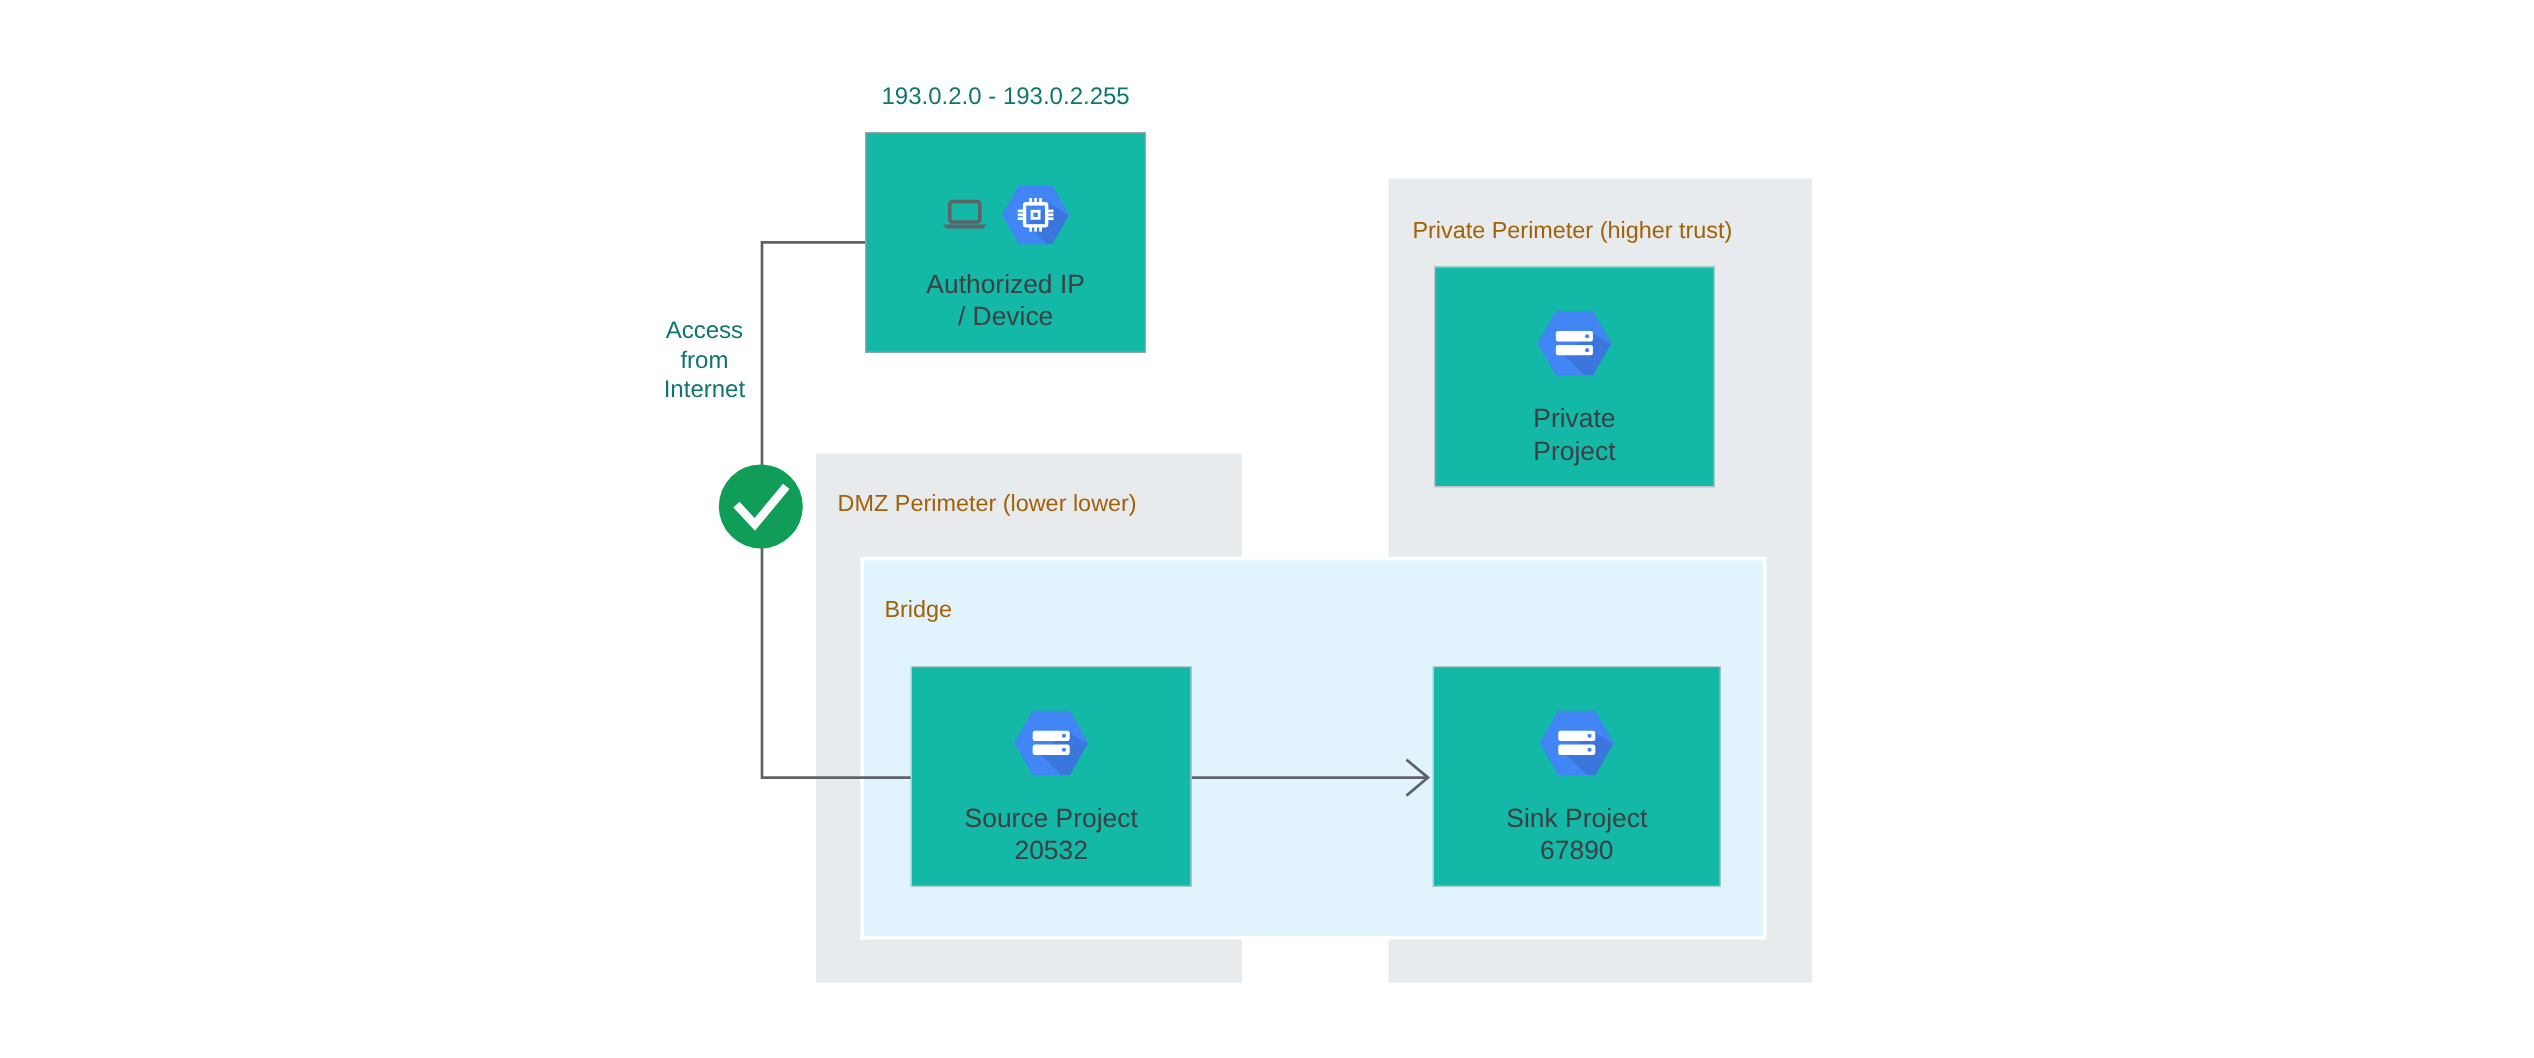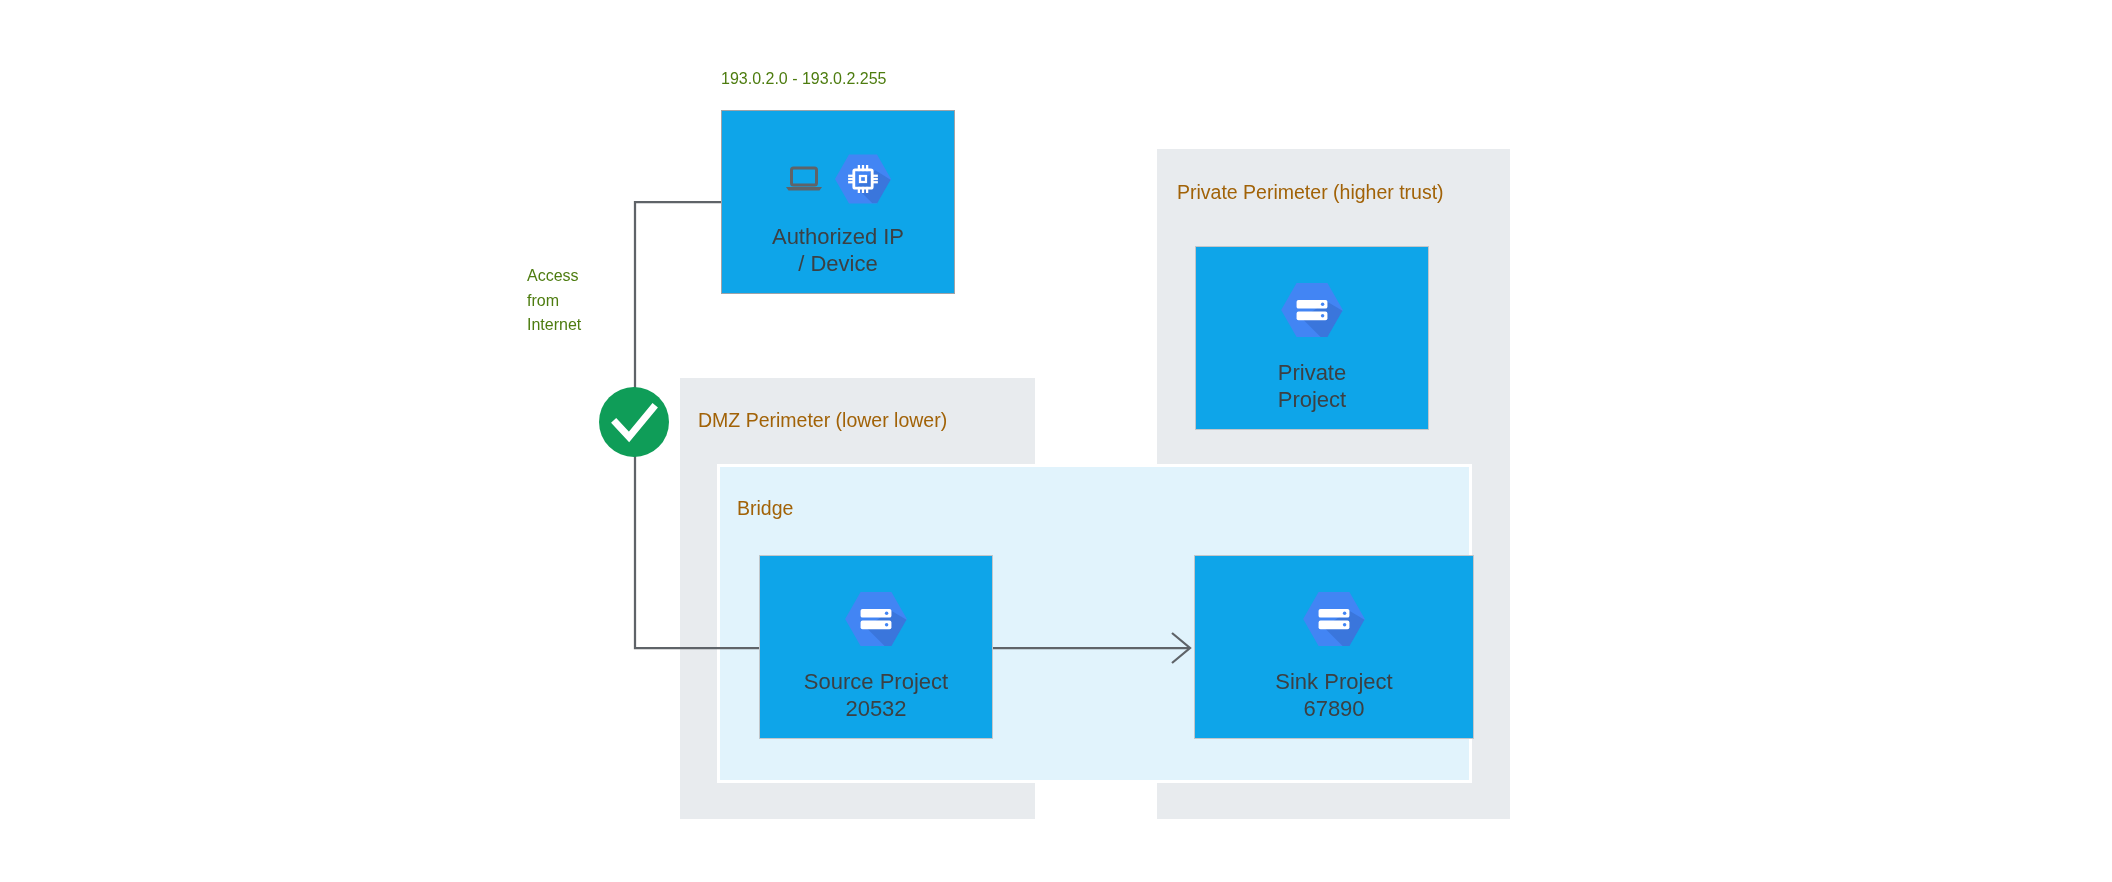--- a/index.html
+++ b/index.html
@@ -24,21 +24,21 @@
     white-space: nowrap;
   }
   .bridge {
     position: absolute;
     background: #e1f3fc;
     border: 3px solid #ffffff;
     box-sizing: border-box;
   }
   .node {
     position: absolute;
-    background: #0ea5e9;
+    background: #14b8a6;
     border: 1.5px solid #c2c6ca;
     box-sizing: border-box;
   }
   .node.authorized { border-color: #9ea3a8; }
   .node-icon-row {
     position: absolute;
     top: 42px;
     left: 0;
     width: 100%;
     display: flex;
@@ -53,23 +53,23 @@
     left: 0;
     width: 100%;
     text-align: center;
     font-size: 22px;
     line-height: 27px;
     color: #3c4043;
     white-space: pre-line;
   }
   .float-label {
     position: absolute;
-    font-size: 16px;
-    color: #4d7c0f;
-    text-align: left;
+    font-size: 20px;
+    color: #0f766e;
+    text-align: center;
     white-space: pre-line;
   }
   #ip-label { left: 721px; top: 70px; width: 234px; }
   #access-label { left: 527px; top: 264px; width: 120px; line-height: 24.5px; }
   #connector-svg {
     position: absolute;
     left: 0; top: 0;
     pointer-events: none;
   }
 </style>
@@ -133,21 +133,21 @@
             <rect x="42" y="31.4" width="7" height="2.6"></rect>
         </g>
         <rect x="21.5" y="18.5" width="21" height="21" rx="1.5" fill="none" stroke="#ffffff" stroke-width="3.2"></rect>
         <rect x="28.6" y="25.6" width="6.8" height="6.8" fill="none" stroke="#ffffff" stroke-width="2.6"></rect>
       </svg>
     </div>
     <div class="node-label">Authorized IP
 / Device</div>
   </div>
 
-  <div class="node" style="left:1195px; top:246px; width:234px; height:184px;padding-left:28px;">
+  <div class="node" style="left:1195px; top:222px; width:234px; height:184px;padding-left:28px;">
     <div class="node-icon-row project">
       <svg width="62" height="54" viewBox="0 0 64 56">
         <defs>
           <clipPath id="hexclip-p1">
               <polygon points="16,0 48,0 64,28 48,56 16,56 0,28"></polygon>
             </clipPath>
         </defs>
         <polygon points="16,0 48,0 64,28 48,56 16,56 0,28" fill="#4285f4"></polygon>
         <polygon points="22,37 41,56 50,56 64,29 47,19" fill="rgba(23,52,110,0.18)" clip-path="url(#hexclip-p1)"></polygon>
         <rect x="16" y="17.5" width="32" height="9" rx="2" fill="#ffffff"></rect>
@@ -173,21 +173,21 @@
         <rect x="16" y="17.5" width="32" height="9" rx="2" fill="#ffffff"></rect>
         <rect x="16" y="29.5" width="32" height="9" rx="2" fill="#ffffff"></rect>
         <circle cx="43" cy="22" r="1.8" fill="#4285f4"></circle>
         <circle cx="43" cy="34" r="1.8" fill="#4285f4"></circle>
       </svg>
     </div>
     <div class="node-label">Source Project
 20532</div>
   </div>
 
-  <div class="node" style="left:1194px; top:555px; width:280px; height:184px;">
+  <div class="node" style="left:1194px; top:555px; width:240px; height:184px;">
     <div class="node-icon-row project">
       <svg width="62" height="54" viewBox="0 0 64 56">
         <defs>
           <clipPath id="hexclip-p3">
               <polygon points="16,0 48,0 64,28 48,56 16,56 0,28"></polygon>
             </clipPath>
         </defs>
         <polygon points="16,0 48,0 64,28 48,56 16,56 0,28" fill="#4285f4"></polygon>
         <polygon points="22,37 41,56 50,56 64,29 47,19" fill="rgba(23,52,110,0.18)" clip-path="url(#hexclip-p3)"></polygon>
         <rect x="16" y="17.5" width="32" height="9" rx="2" fill="#ffffff"></rect>

